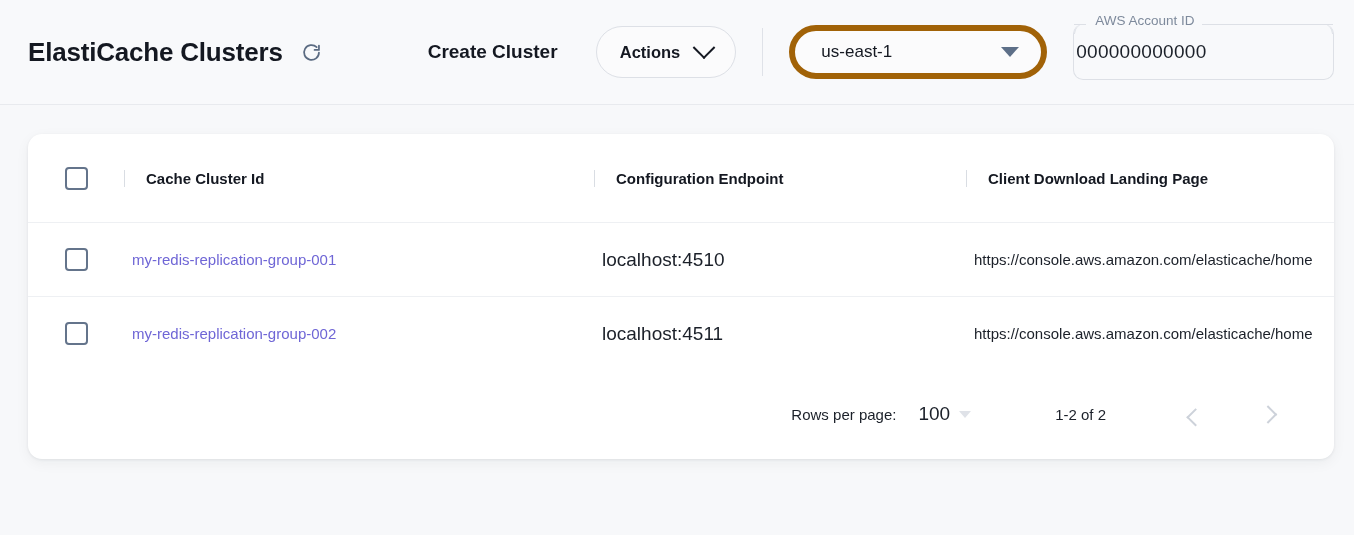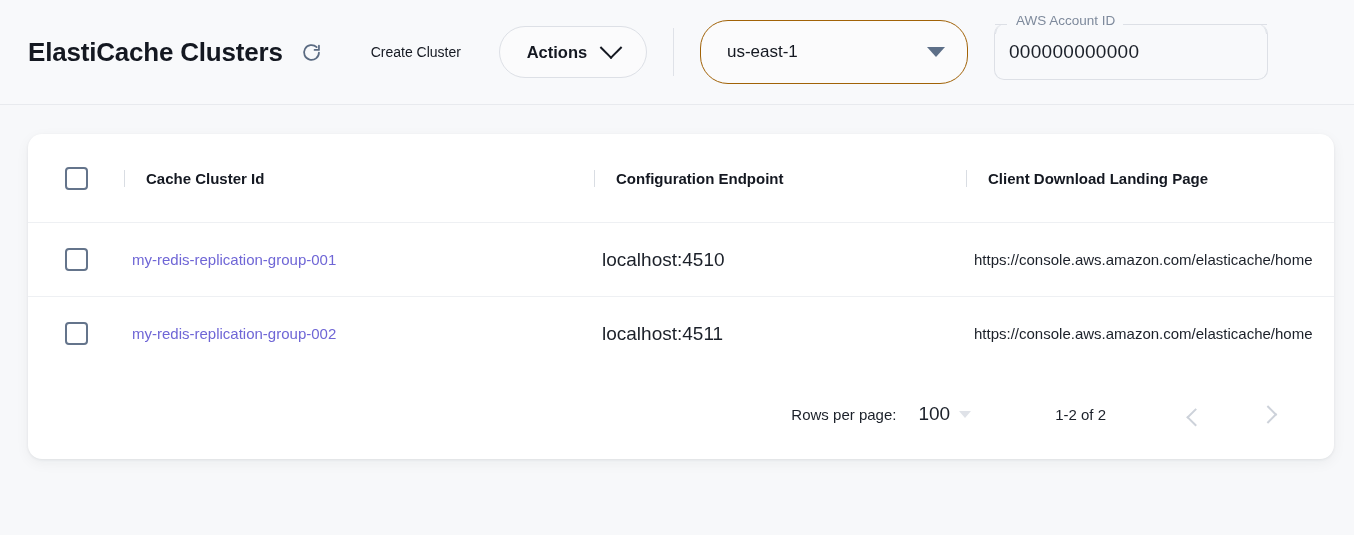--- a/index.html
+++ b/index.html
@@ -43,23 +43,23 @@
     width: 30px;
     height: 30px;
     display: flex;
     align-items: center;
     justify-content: center;
     cursor: pointer;
     color: #5b6b82;
   }
 
   .create-btn {
-    margin-left: 40px;
-    font-size: 14px;
-    font-weight: normal;
+    margin-left: 97px;
+    font-size: 19px;
+    font-weight: bold;
     color: #141821;
     white-space: nowrap;
     cursor: pointer;
     padding: 6px 4px;
   }
 
   .actions-btn {
     margin-left: 34px;
     width: 148px;
     height: 52px;
@@ -89,23 +89,23 @@
   .vdiv {
     margin-left: 26px;
     width: 1px;
     height: 48px;
     background: #dfe2e8;
   }
 
   .region-select {
     margin-left: 26px;
     width: 268px;
-    height: 64px;
-    box-sizing: border-box;
-    border: 1px solid #a16207;
+    height: 54px;
+    box-sizing: border-box;
+    border: 6px solid #a16207;
     border-radius: 28px;
     background: #fbfbfc;
     display: flex;
     align-items: center;
     padding: 0 22px 0 26px;
     cursor: pointer;
   }
   .region-select .value {
     flex: 1;
     font-size: 17px;
@@ -124,21 +124,21 @@
     margin-left: 26px;
     width: 274px;
     height: 56px;
     box-sizing: border-box;
     border: 1px solid #dde0e6;
     border-top: none;
     border-radius: 10px;
     background: transparent;
     display: flex;
     align-items: center;
-    padding: 0 14px;
+    padding: 0 2px;
   }
   .account-field .notch-top {
     position: absolute;
     top: 0;
     left: 0;
     right: 0;
     height: 1px;
     display: flex;
     align-items: center;
     pointer-events: none;

